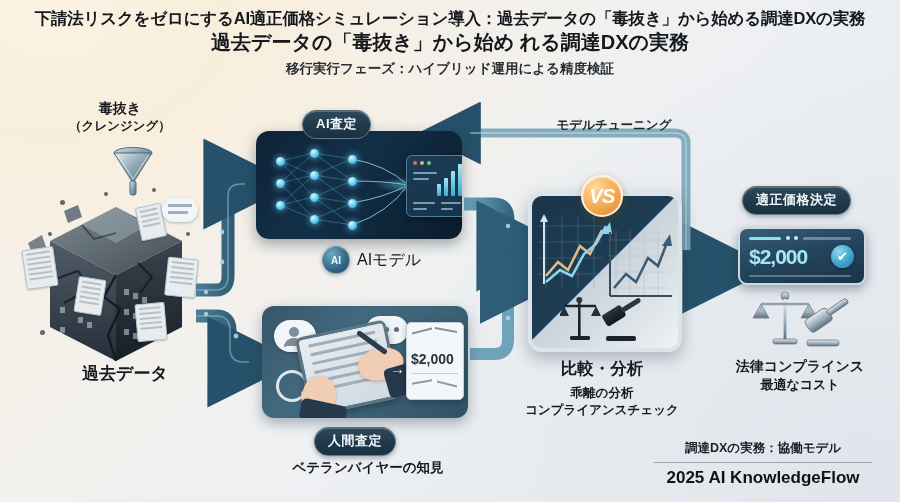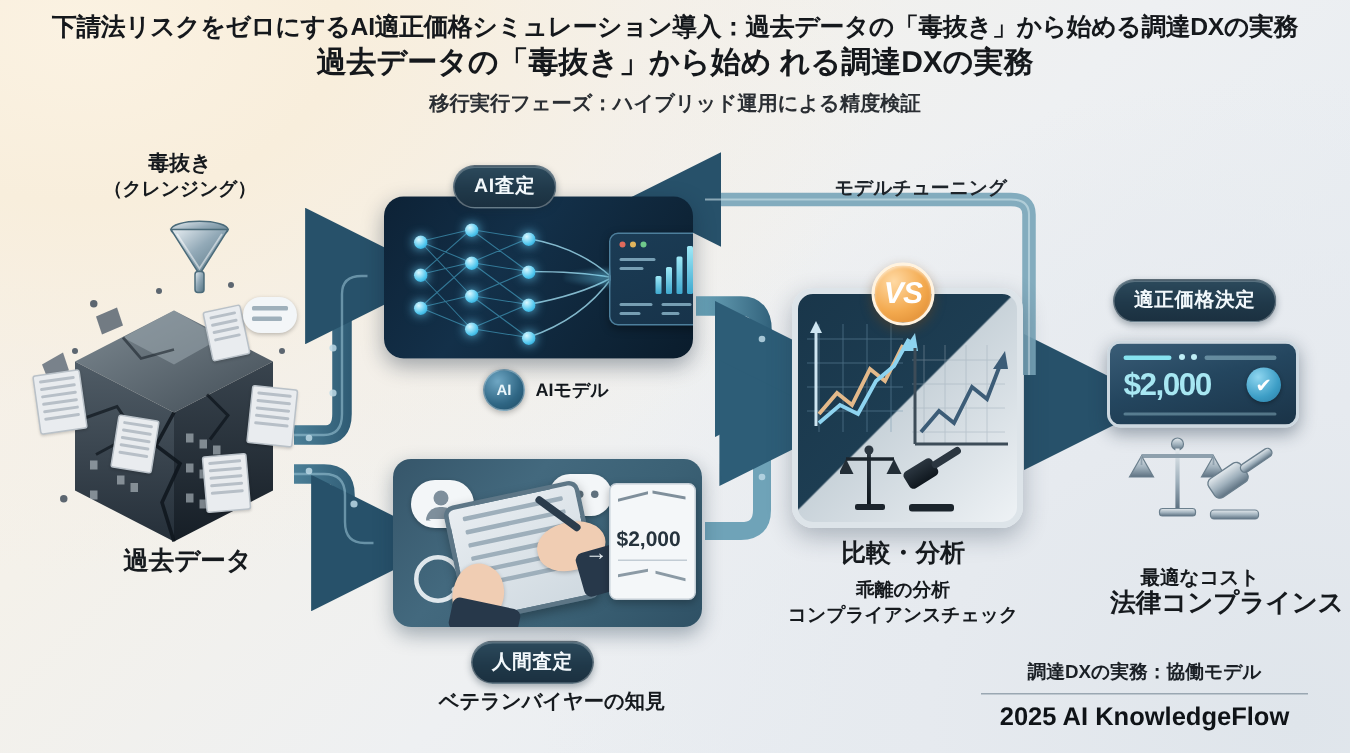--- a/index.html
+++ b/index.html
@@ -347,21 +347,21 @@
       <div class="ln" style="left:34px;top:46px;width:20px;"></div>
       <div class="ln" style="left:34px;top:52px;width:12px;"></div>
     </div>
   </div>
 
   <div style="position:absolute;left:298px;top:246px;display:flex;align-items:center;gap:7px;z-index:30;margin-left:24px;">
     <span style="width:26px;height:26px;border-radius:50%;display:flex;align-items:center;justify-content:center;
                  background:radial-gradient(circle at 34% 28%,#6fa7c4,#2f6684 60%,#1d4a63 100%);
                  color:#eaf6fb;font-size:10px;font-weight:700;
                  box-shadow:0 1px 4px rgba(0,0,0,.3);border:1px solid rgba(255,255,255,.3);">AI</span>
-    <span style="font-size:12px;font-weight:700;color:#13181d;white-space:nowrap;">AIモデル</span>
+    <span style="font-size:16px;font-weight:400;color:#13181d;white-space:nowrap;">AIモデル</span>
   </div>
 
   <div class="hu-panel">
 
     <div class="bubble" style="left:12px;top:14px;width:42px;height:32px;border-radius:16px;">
       <div style="position:absolute;left:15px;top:7px;width:10px;height:10px;border-radius:50%;background:#7e8f9c;"></div>
       <div style="position:absolute;left:10px;top:18px;width:20px;height:9px;border-radius:9px 9px 0 0;background:#7e8f9c;"></div>
     </div>
 
     <div class="bubble" style="left:104px;top:10px;width:42px;height:28px;border-radius:14px;">
@@ -478,21 +478,21 @@
     <path d="M64,14 L56,28 L72,28 Z" fill="url(#sg)" stroke="#6b7f8d" stroke-width=".8"></path>
     <path d="M16,14 L16,20 M64,14 L64,20" stroke="#8ea0ad" stroke-width="1.2"></path>
     <rect x="28" y="49" width="24" height="5" rx="2" fill="url(#sg)" stroke="#6b7f8d" stroke-width=".8"></rect>
     <g transform="rotate(-34 82 30)">
       <rect x="62" y="18" width="26" height="15" rx="4" fill="url(#sg)" stroke="#6b7f8d" stroke-width=".9"></rect>
       <rect x="86" y="22" width="24" height="6" rx="3" fill="url(#sg)" stroke="#6b7f8d" stroke-width=".9"></rect>
     </g>
     <rect x="62" y="50" width="32" height="6" rx="2.4" fill="url(#sg)" stroke="#6b7f8d" stroke-width=".8"></rect>
   </svg>
 
-  <div class="cap" style="left:736px;top:358px;width:164px;font-size:17px;margin-top:32px;">法律コンプラインス</div>
+  <div class="cap" style="left:718px;top:358px;width:164px;font-size:14px;">法律コンプラインス</div>
   <div class="cap" style="left:718px;top:376px;width:164px;font-size:13px;">最適なコスト</div>
 
   <div class="footer">
     <div class="f-top">調達DXの実務：協働モデル</div>
     <div class="f-rule"></div>
     <div class="f-brand">2025 AI KnowledgeFlow</div>
   </div>
 
 </div>
 

